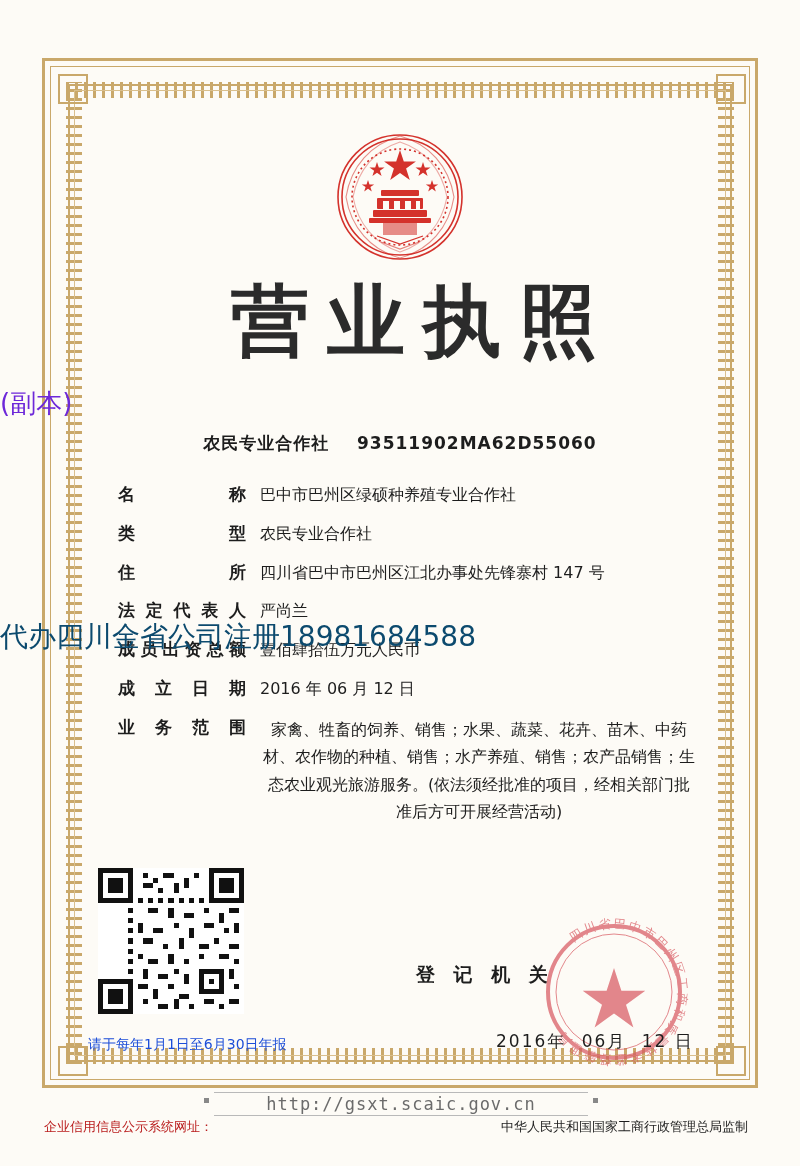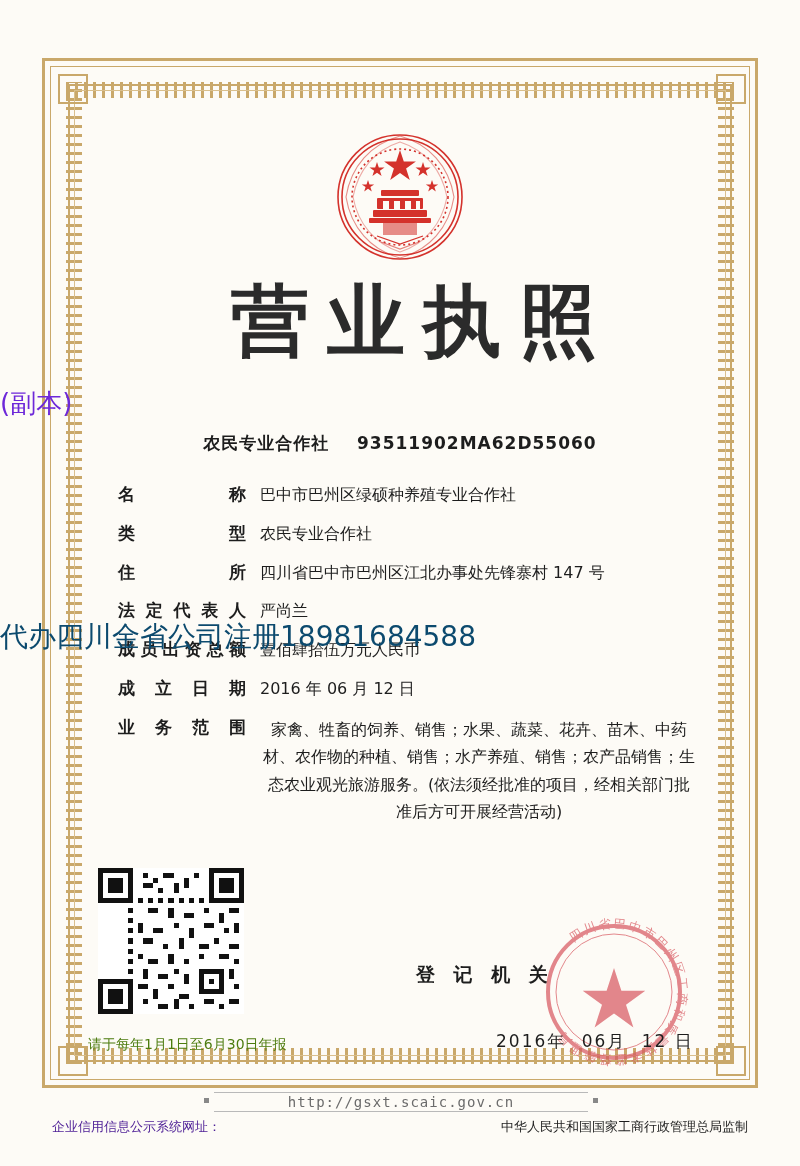--- a/index.html
+++ b/index.html
@@ -212,56 +212,56 @@
     opacity: .72;
   }
 
   
   .annual-note {
     position: absolute;
     left: 88px;
     top: 1036px;
     font-family: "DejaVu Sans", sans-serif;
     font-size: 14px;
-    color: #4d7c0f;
+    color: #1d4ed8;
   }
 
   
   .url-bar {
     position: absolute;
     left: 214px;
     top: 1092px;
     width: 374px;
     text-align: center;
     font-family: "DejaVu Sans Mono", monospace;
-    font-size: 14px;
+    font-size: 17px;
     color: #6b6b6b;
     letter-spacing: 1px;
     border-top: 1px solid #b9b9b9;
     border-bottom: 1px solid #b9b9b9;
     padding: 1px 0;
   }
   .url-bar::before,
   .url-bar::after {
     content: "";
     position: absolute;
     top: 5px;
     width: 5px; height: 5px;
     background: #888;
   }
   .url-bar::before { left: -10px; }
   .url-bar::after  { right: -10px; }
 
   .footer-left {
     position: absolute;
-    left: 52px;
+    left: 44px;
     top: 1118px;
     font-family: "DejaVu Sans", sans-serif;
     font-size: 13px;
-    color: #4c1d95;
+    color: #b91c1c;
   }
   .footer-right {
     position: absolute;
     right: 52px;
     top: 1118px;
     font-family: "DejaVu Sans", sans-serif;
     font-size: 13px;
     color: #1d1d1d;
   }
 </style>

